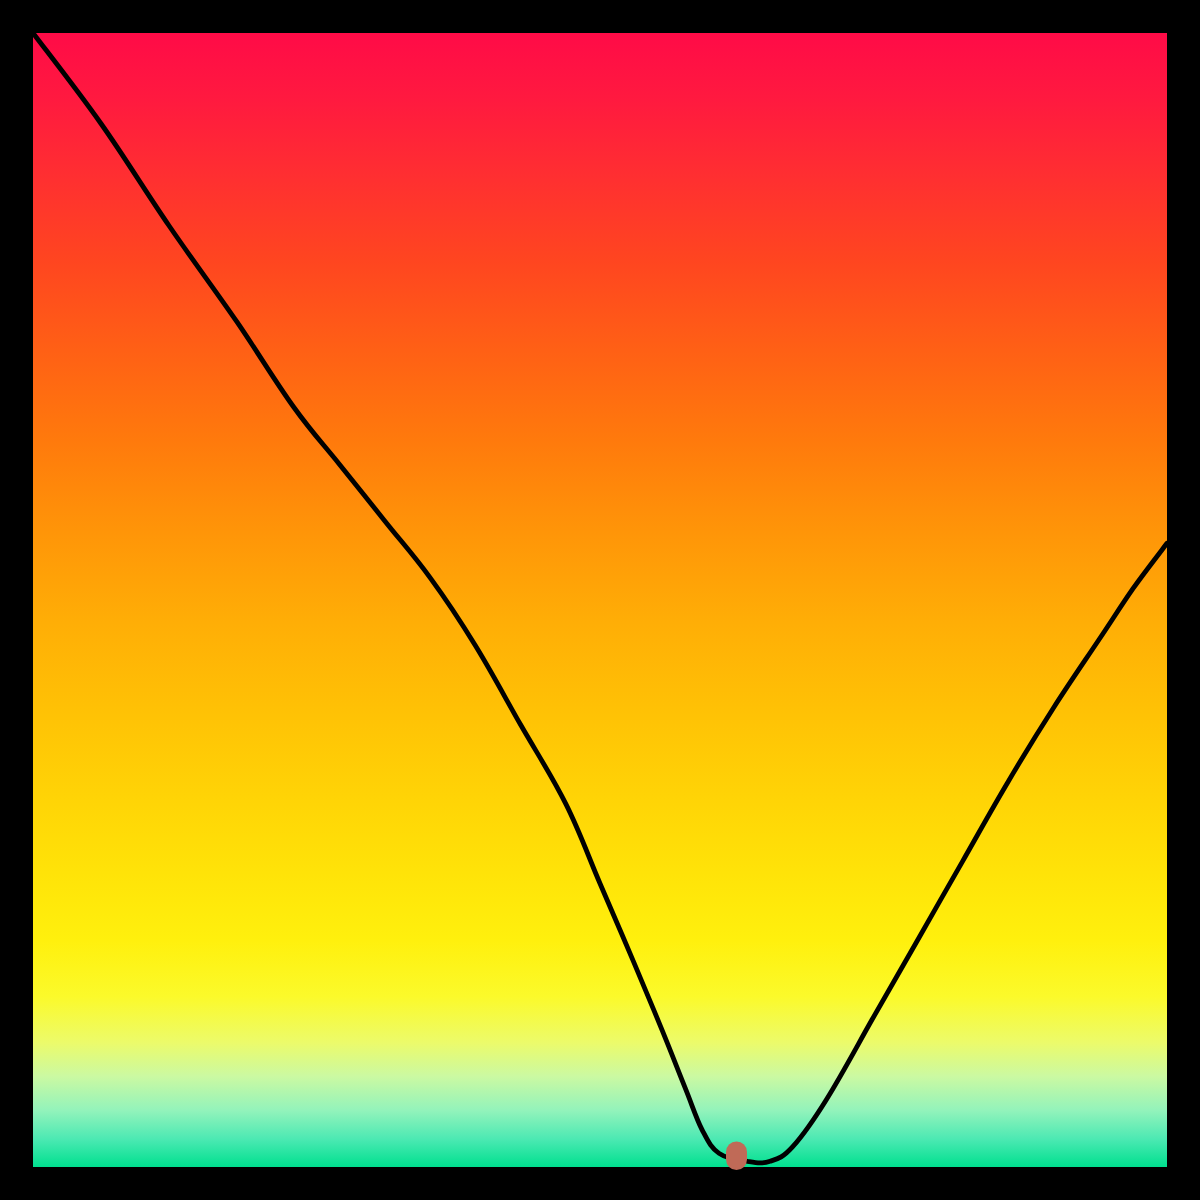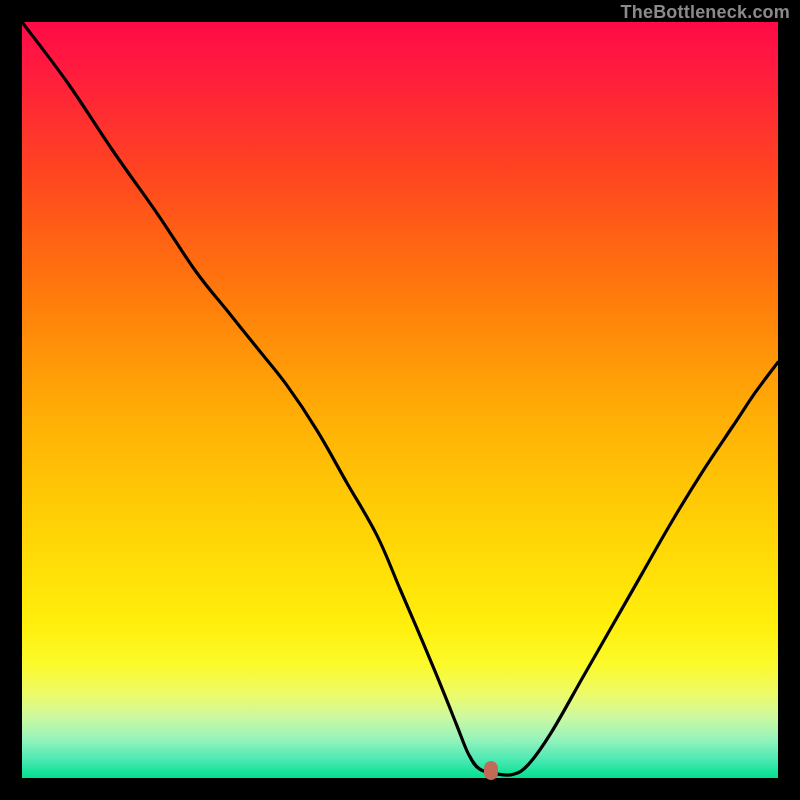--- a/index.html
+++ b/index.html
@@ -68,20 +68,19 @@
     width: 14px;
     height: 19px;
     border-radius: 7px;
     background: #c06a57;
   }
 </style>
 </head>
 <body>
 
 <div class="frame">
-  <div class="watermark">TheBottleneck.com</div>
   <div class="plot">
     <svg class="curve" viewBox="0 0 756 756" preserveAspectRatio="none">
       <path id="curve-path" fill="none" stroke="#000000" stroke-width="3.2" stroke-linecap="round" stroke-linejoin="round" d="M 0.0 0.0 C 8.2 10.9, 29.0 37.3, 45.4 60.5 C 61.7 83.6, 74.4 104.7, 90.7 128.5 C 107.0 152.3, 121.1 171.0, 136.1 192.8 C 151.0 214.6, 161.6 232.5, 173.9 249.5 C 186.1 266.5, 193.2 273.7, 204.1 287.3 C 215.0 300.9, 223.5 311.5, 234.4 325.1 C 245.2 338.7, 253.7 347.9, 264.6 362.9 C 275.5 377.8, 284.0 390.5, 294.8 408.2 C 305.7 425.9, 314.2 442.1, 325.1 461.2 C 336.0 480.2, 345.8 495.0, 355.3 514.1 C 364.8 533.1, 369.8 547.9, 378.0 567.0 C 386.2 586.1, 393.2 602.2, 400.7 619.9 C 408.2 637.6, 413.5 650.3, 419.6 665.3 C 425.7 680.2, 429.9 691.2, 434.7 703.1 C 439.5 714.9, 442.0 723.2, 446.0 731.1 C 450.1 738.9, 451.9 743.1, 457.4 746.9 C 462.8 750.7, 470.2 751.3, 476.3 752.2 C 482.4 753.2, 486.0 754.0, 491.4 752.2 C 496.8 750.5, 499.7 749.9, 506.5 742.4 C 513.3 734.9, 519.7 725.9, 529.2 710.6 C 538.7 695.4, 548.6 676.8, 559.4 657.7 C 570.3 638.7, 578.8 623.9, 589.7 604.8 C 600.6 585.7, 609.0 570.9, 619.9 551.9 C 630.8 532.8, 639.3 517.3, 650.2 499.0 C 661.0 480.6, 669.5 466.8, 680.4 449.8 C 691.3 432.8, 701.1 418.7, 710.6 404.5 C 720.2 390.2, 725.2 382.0, 733.3 370.4 C 741.5 358.9, 751.9 345.6, 756.0 340.2"></path>
     </svg>
     <div id="marker" class="marker" style="left: 461.72px; top: 739.464px; background: rgb(192, 106, 87);"></div>
   </div>
 </div>
 
 </body></html>

